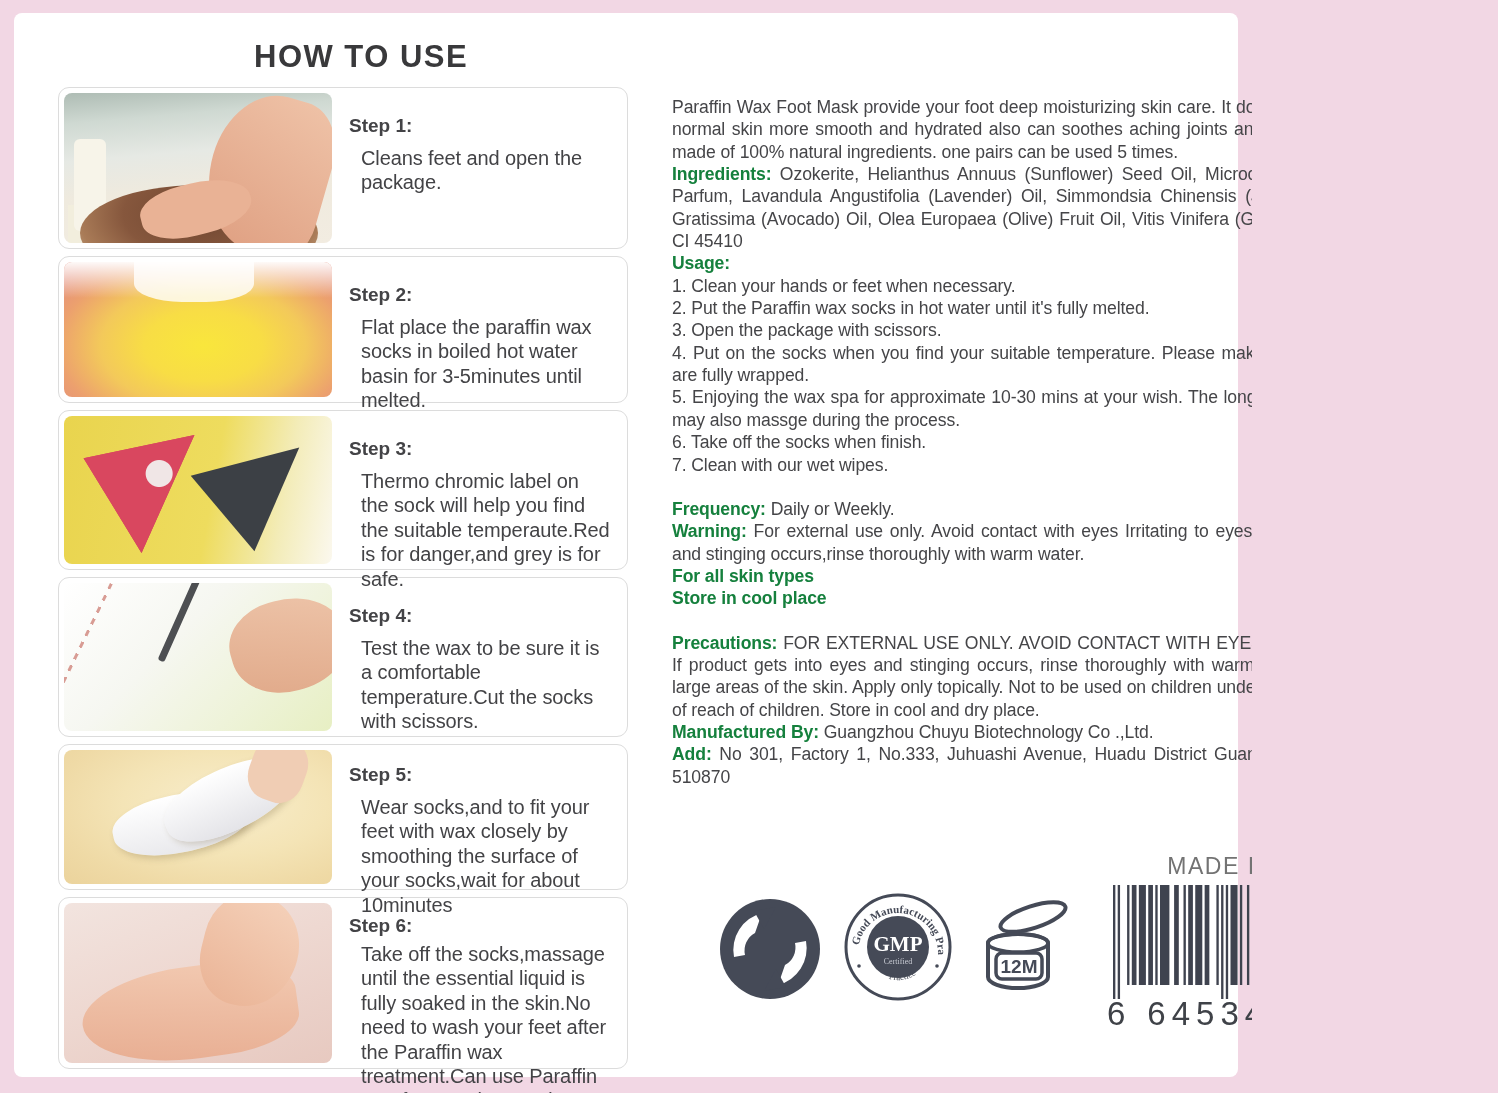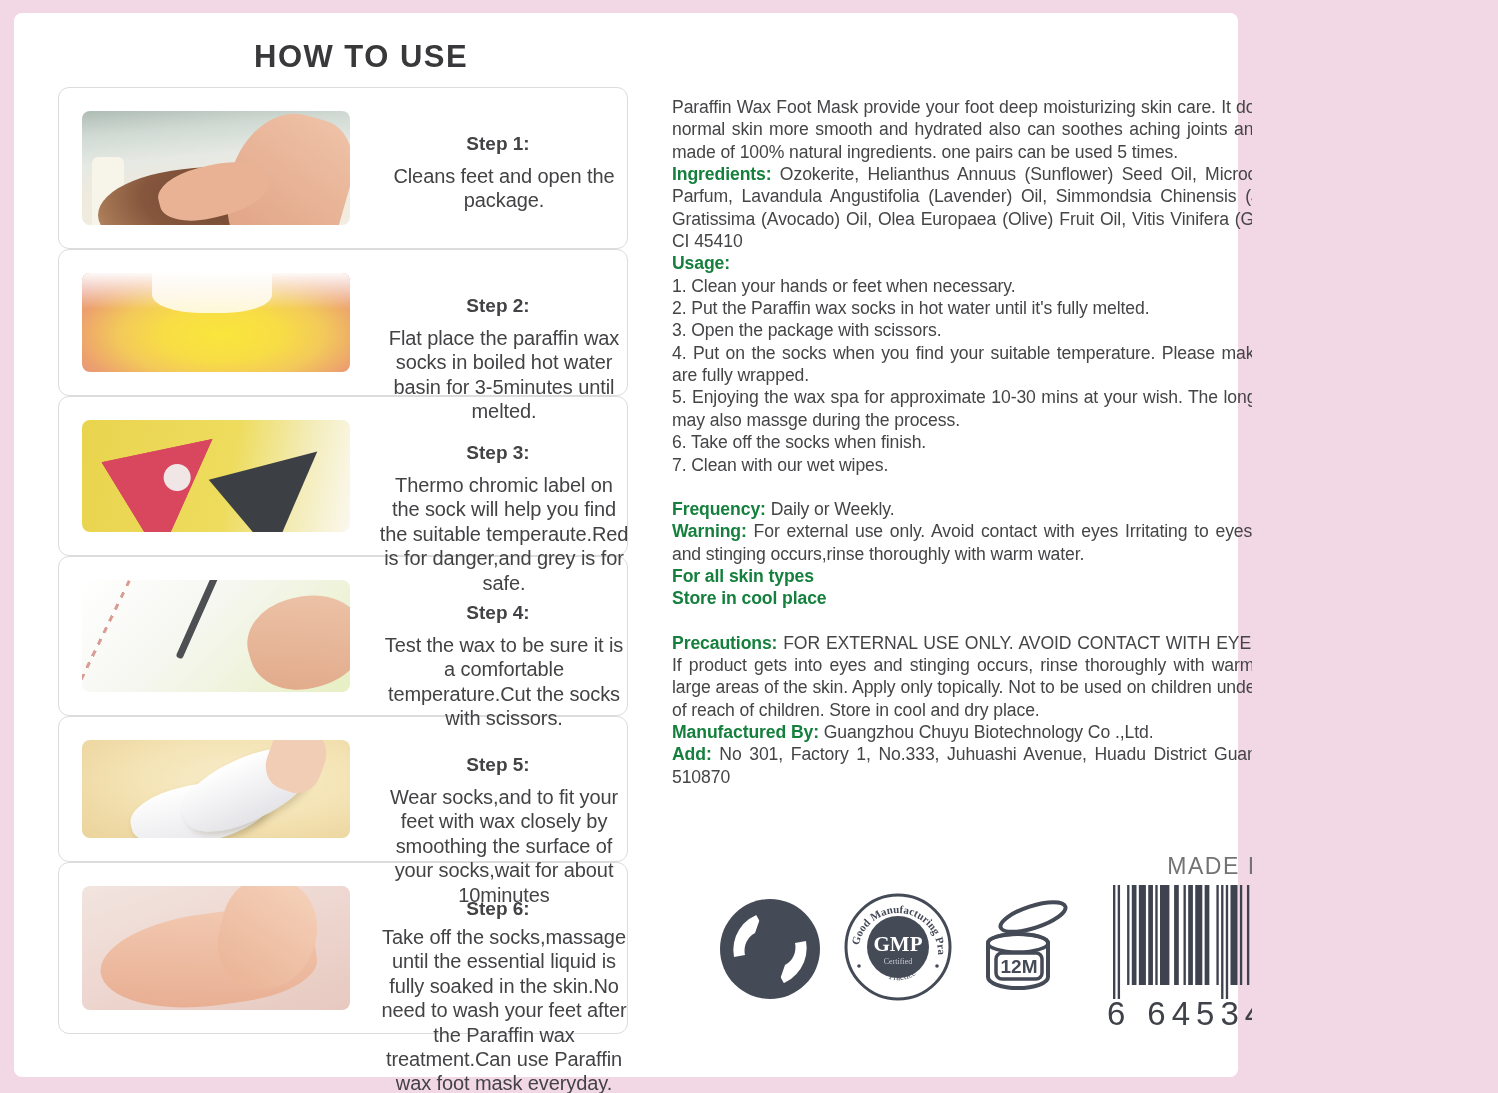--- a/index.html
+++ b/index.html
@@ -5,21 +5,21 @@
   html,body{margin:0;padding:0;}
   body{background:#f2d7e4;font-family:"Liberation Sans", sans-serif;}
   .canvas{position:relative;width:1252px;height:1093px;background:#f2d7e4;overflow:hidden;}
   .sheet{position:absolute;left:14px;top:13px;right:14px;bottom:16px;background:#ffffff;border-radius:8px;}
 
   
   .title{position:absolute;left:240px;top:26px;font-size:31px;font-weight:700;color:#39393b;letter-spacing:1.5px;}
 
   
   .steps{position:absolute;left:44px;top:74px;width:570px;}
-  .card{display:flex;border:1.6px solid #dcdcdc;border-radius:11px;background:#fff;padding:23px;box-sizing:border-box;text-align:center;}
+  .card{display:flex;border:1.6px solid #dcdcdc;border-radius:11px;background:#fff;margin-bottom:7px;padding:5px;box-sizing:border-box;}
   .ph{position:relative;border-radius:8px;overflow:hidden;flex:none;width:268px;}
   .card-text{padding:22px 8px 0 17px;color:#434346;}
   .step-title{font-size:19px;font-weight:700;margin-bottom:9px;}
   .step-body{font-size:20px;line-height:1.22;margin-left:12px;width:250px;letter-spacing:-0.1px;}
 
   
   .ph1{background:linear-gradient(175deg,#aebcb4 0%,#cfd9d2 18%,#e6e9e4 40%,#efeade 62%,#f2ece1 100%);}
   .ph1 .candle{position:absolute;left:10px;top:46px;width:32px;height:92px;background:#f7f4e9;border-radius:6px;box-shadow:-14px 58px 0 -8px #f2eedd;}
   .ph1 .bowl{position:absolute;left:16px;bottom:-38px;width:238px;height:96px;background:radial-gradient(ellipse at 50% 30%,#6f4630 0%,#86573d 45%,#a97b57 72%,#dbcab0 100%);border-radius:50%;}
   .ph1 .foot{position:absolute;right:4px;top:2px;width:118px;height:158px;background:linear-gradient(200deg,#efc3a8,#df9f81);border-radius:55% 40% 30% 60%;transform:rotate(16deg);}

